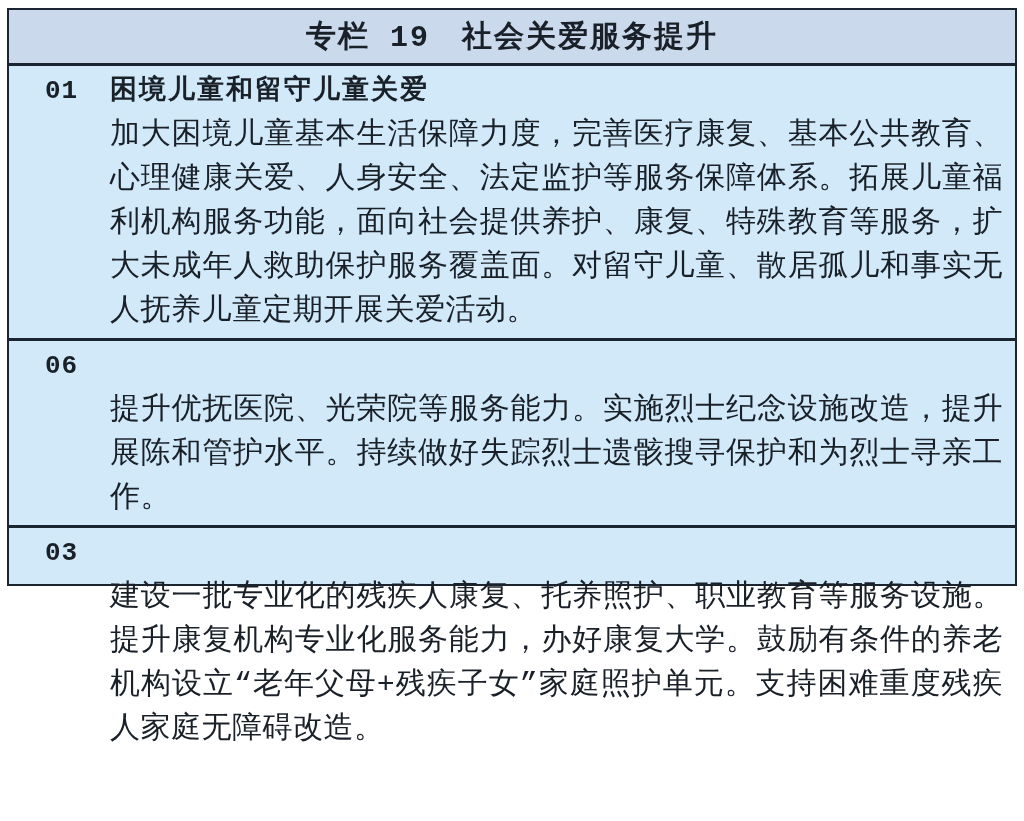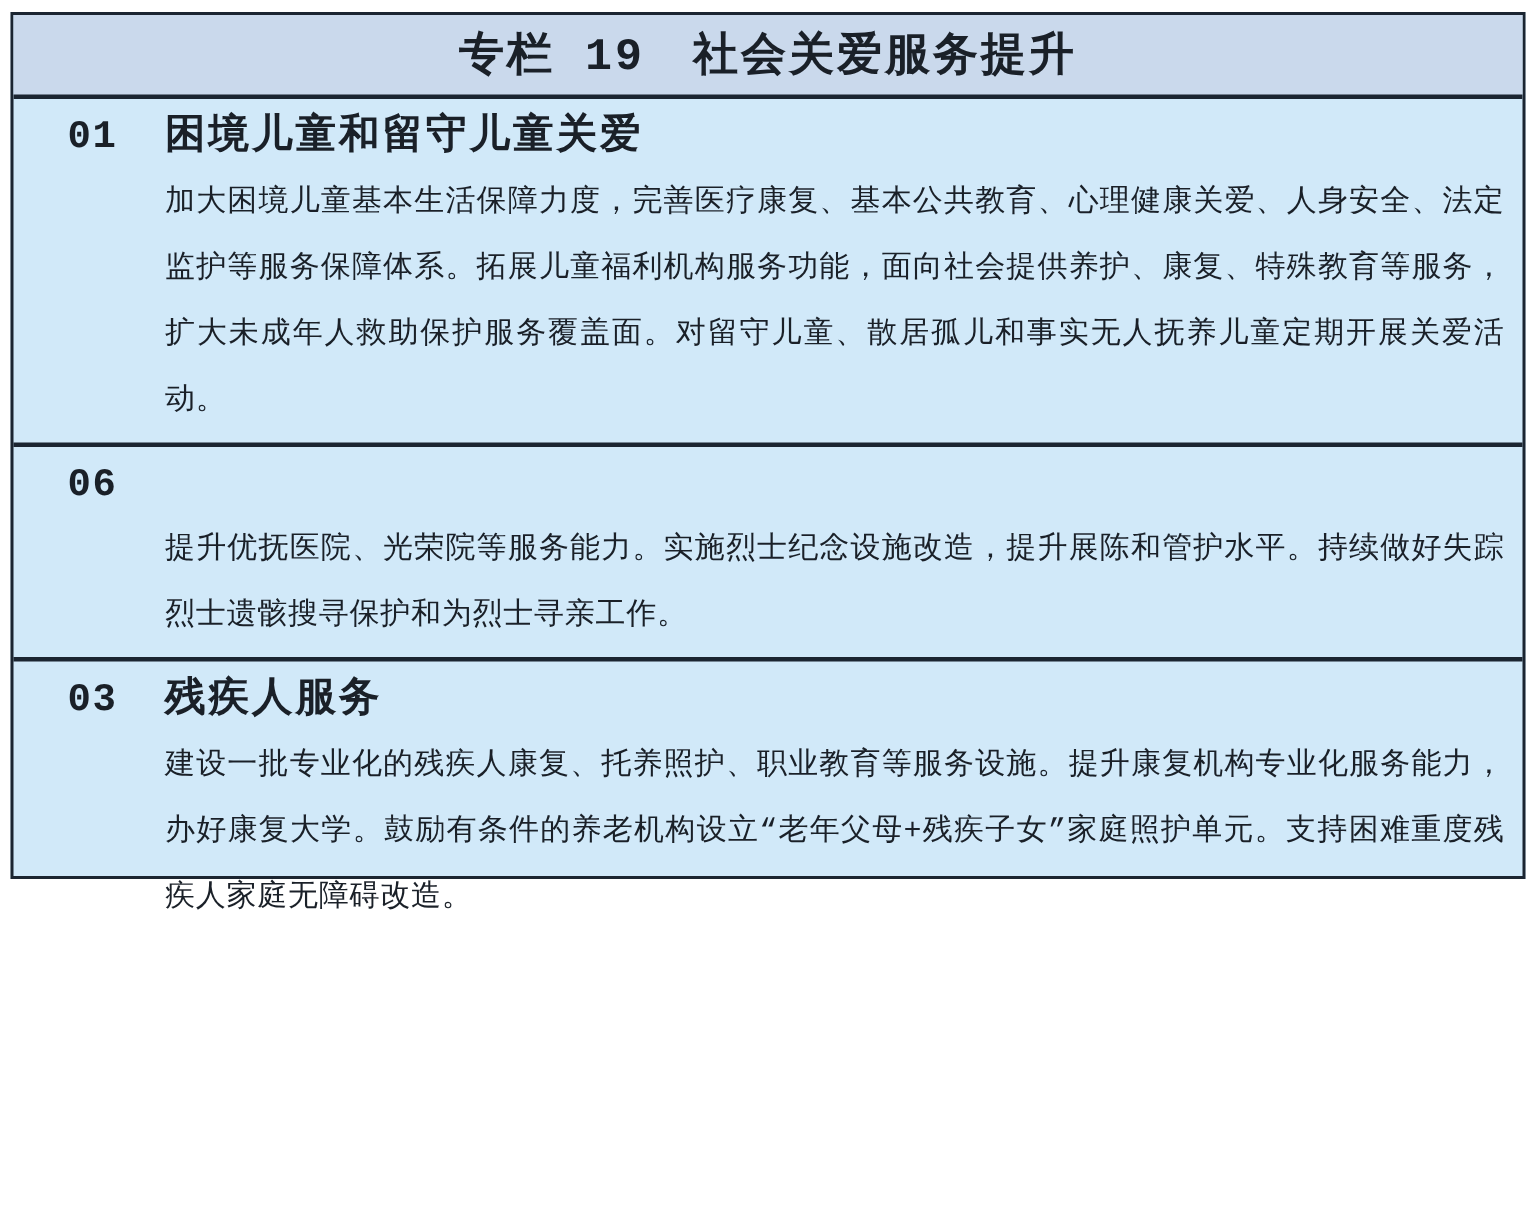--- a/index.html
+++ b/index.html
@@ -53,21 +53,21 @@
     flex: 0 0 65px;
     font-size: 26px;
     letter-spacing: 1px;
   }
   .section-heading {
     letter-spacing: 2px;
     text-align: right;
   }
   .section-body {
     margin-left: 65px;
-    font-size: 20px;
+    font-size: 30px;
     text-align: justify;
     letter-spacing: 0.5px;
   }
 </style>
 </head>
 <body>
 
 <div class="panel">
 
   <div class="panel-header">
@@ -85,19 +85,18 @@
   <div class="section">
     <div class="section-title-row">
       <span class="section-number">06</span>
     </div>
     <div class="section-body">提升优抚医院、光荣院等服务能力。实施烈士纪念设施改造，提升展陈和管护水平。持续做好失踪烈士遗骸搜寻保护和为烈士寻亲工作。</div>
   </div>
 
   <div class="section">
     <div class="section-title-row">
       <span class="section-number">03</span>
-      <span class="section-heading">残疾人服务</span>
     </div>
     <div class="section-body">建设一批专业化的残疾人康复、托养照护、职业教育等服务设施。提升康复机构专业化服务能力，办好康复大学。鼓励有条件的养老机构设立“老年父母+残疾子女”家庭照护单元。支持困难重度残疾人家庭无障碍改造。</div>
   </div>
 
 
 </div>
 
 </body></html>

